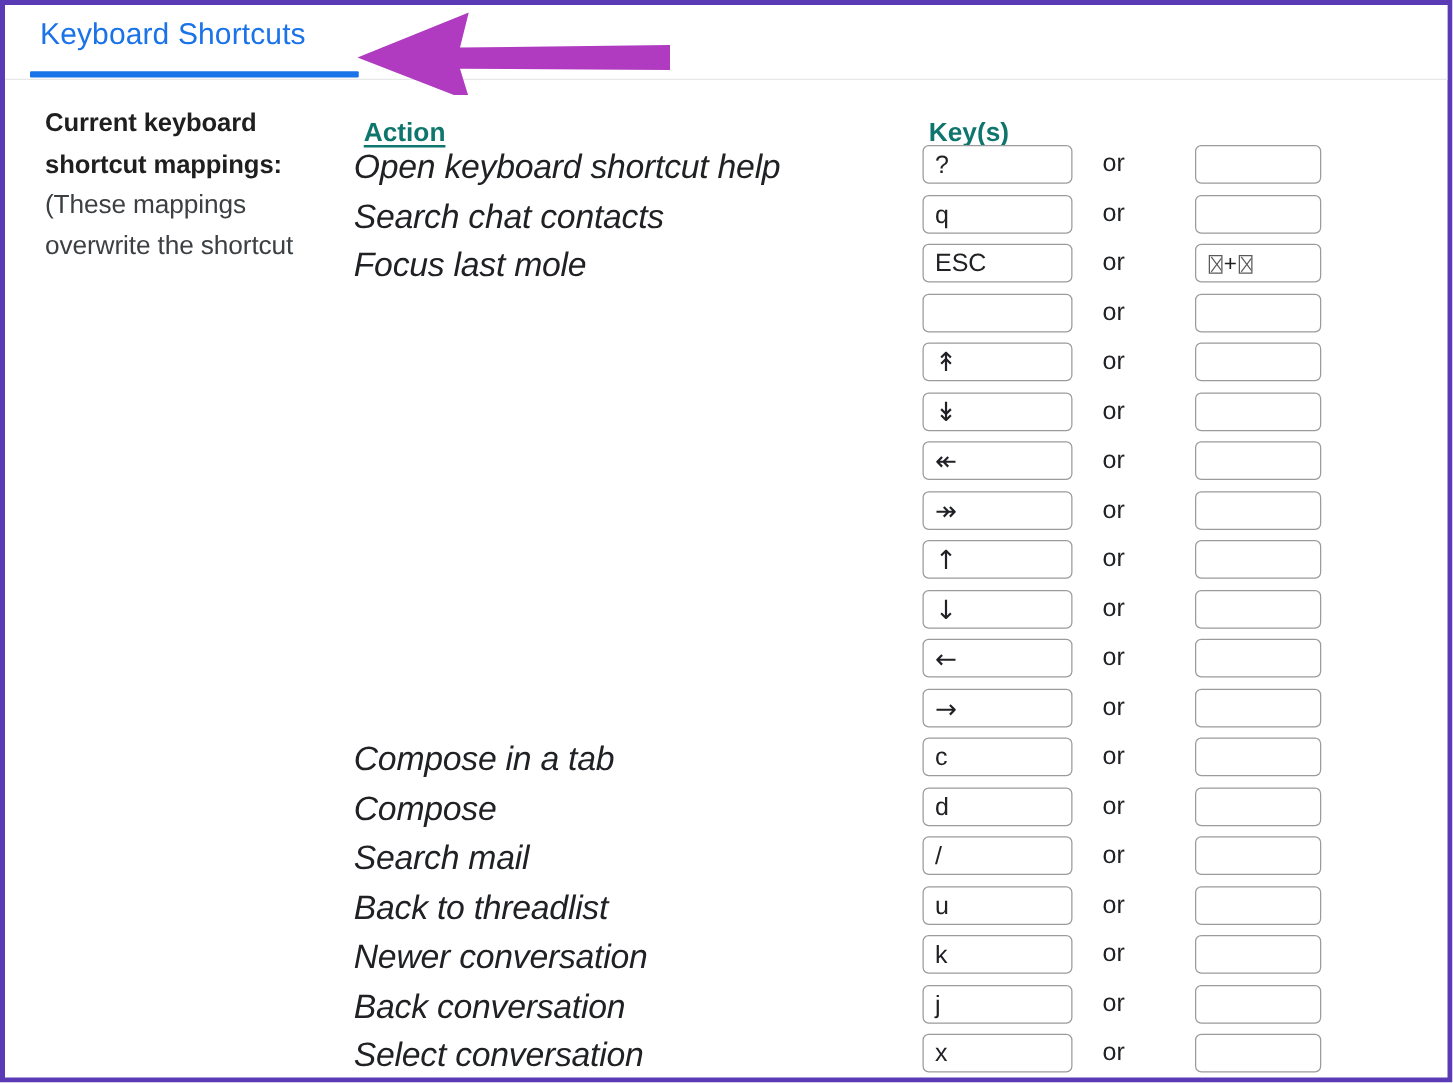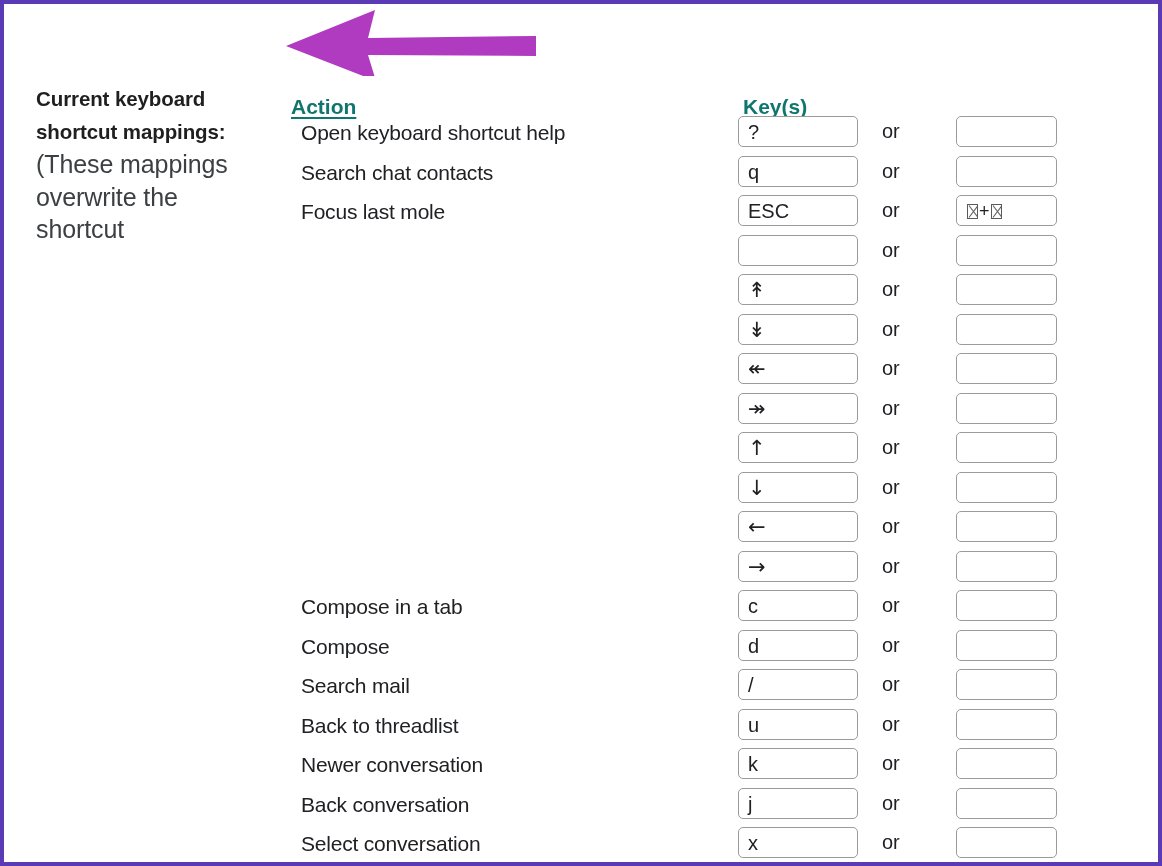--- a/index.html
+++ b/index.html
@@ -79,21 +79,21 @@
     width: 230px;
   }
   .intro-strong {
     font-size: 20.5px;
     font-weight: bold;
     color: #1f1f1f;
     line-height: 32.5px;
     letter-spacing: -0.1px;
   }
   .intro-note {
-    font-size: 25px;
+    font-size: 21px;
     font-weight: normal;
     color: #3c4043;
     line-height: 32.5px;
     letter-spacing: -0.1px;
   }
 
   
   .col-action {
     position: absolute;
     left: 279px;
@@ -126,27 +126,28 @@
     top: 50px;
     left: 0;
     width: 100%;
   }
   .row {
     height: 39.5px;
     position: relative;
   }
   .action-label {
     position: absolute;
-    left: 18px;
+    left: 0;
     top: 2px;
-    font-size: 21px;
+    font-size: 27px;
     color: #202124;
     line-height: 34px;
     white-space: nowrap;
     letter-spacing: -0.2px;
+    font-style: italic;
   }
 
   
   .key-row {
     height: 39.5px;
     position: relative;
   }
   .kbox {
     position: absolute;
     top: 2px;
@@ -206,20 +207,26 @@
   .arrow-glyph {
     font-family: "DejaVu Sans", sans-serif;
     font-size: 21px;
   }
 </style>
 </head>
 <body>
 
 <div id="screen">
 
+  <div class="tabbar">
+    <div class="tab">
+      <span>Keyboard Shortcuts</span>
+    </div>
+    <div class="tab-underline"></div>
+  </div>
 
   <svg class="annot-arrow" viewBox="0 0 260 70">
     <path d="M6,40 L95,4 L88,32 L256,30 L256,50 L88,49 L96,75 Z" fill="#b03ac0"></path>
   </svg>
 
   <div class="content">
 
     <div class="intro">
       <div class="intro-strong">Current keyboard</div>
       <div class="intro-strong">shortcut mappings:</div>

